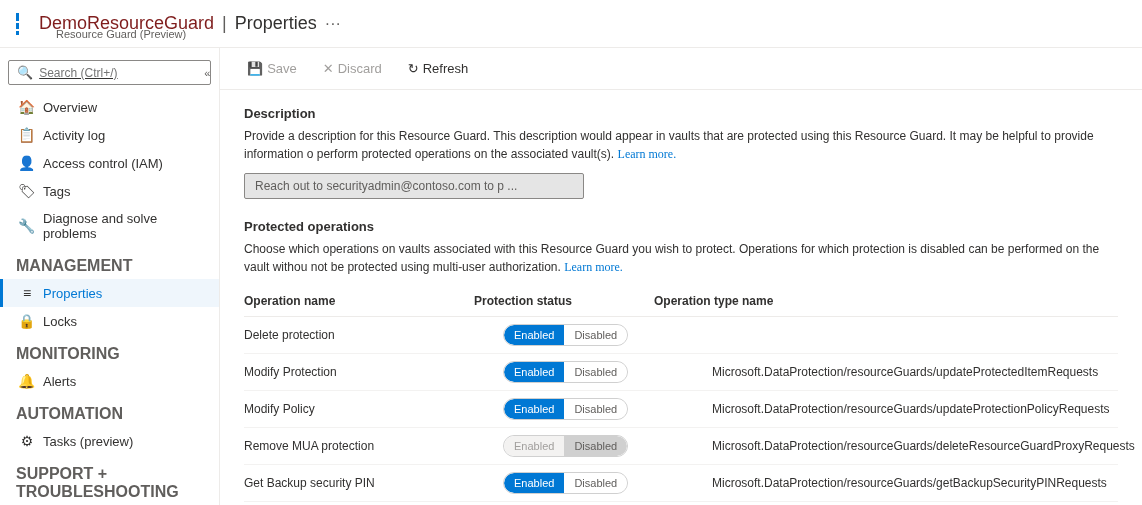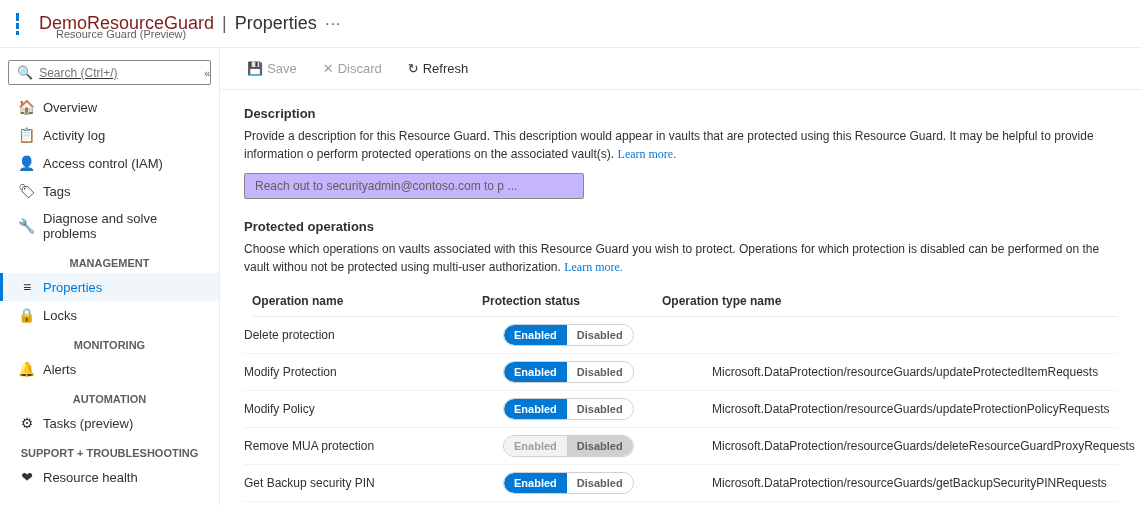--- a/index.html
+++ b/index.html
@@ -32,21 +32,21 @@
     }
     .search-box {
       display: flex; align-items: center; margin: 4px 8px 8px 8px;
       border: 1px solid #8a8886; border-radius: 2px; padding: 4px 8px;
       background: #fff; gap: 6px;
     }
     .search-box input { border: none; outline: none; font-size: 12px; flex: 1; color: #323130; text-decoration: underline; }
     .collapse-btn { cursor: pointer; color: #605e5c; padding: 0 4px; font-size: 11px; }
 
     .sidebar-section-label {
-      font-size: 11px; font-weight: 600; color: #605e5c; padding: 10px 16px 4px 16px; text-transform: uppercase; text-align: center;
+      font-size: 16px; font-weight: 600; color: #605e5c; padding: 10px 16px 4px 16px; text-transform: uppercase;
     }
     .sidebar-item {
       display: flex; align-items: center; padding: 6px 16px; cursor: pointer; gap: 8px;
       border-left: 3px solid transparent;
     }
     .sidebar-item.active { background: #eff6fc; border-left-color: #0078d4; }
     .sidebar-item .item-icon { width: 16px; height: 16px; display: flex; align-items: center; justify-content: center; font-size: 14px; }
     .sidebar-item .item-label { font-size: 13px; color: #323130; }
     .sidebar-item.active .item-label { color: #0078d4; }
 
@@ -66,43 +66,43 @@
 
     
     .content-body { padding: 16px 24px; overflow-y: auto; flex: 1; }
 
     .section-title { font-size: 13px; font-weight: 700; margin-bottom: 6px; }
     .section-desc { font-size: 12px; color: #323130; margin-bottom: 10px; line-height: 1.5; }
     .section-desc a { color: #0078d4; text-decoration: none; font-family: Liberation Serif, serif; }
     .description-input {
       border: 1px solid #8a8886; padding: 5px 10px; font-size: 12px;
       color: #605e5c; width: 340px; margin-bottom: 20px; cursor: text;
-      background: #c4b5fd; border-radius: 2px;
+      background: #e5e5e5; border-radius: 2px;
     }
 
     
     .table-header {
       display: grid; grid-template-columns: 230px 180px 1fr;
-      font-weight: 600; font-size: 12px; padding: 8px 0; border-bottom: 1px solid #edebe9; margin-left: 8px;
+      font-weight: 600; font-size: 12px; padding: 8px 0; border-bottom: 1px solid #edebe9;
     }
     .table-row {
       display: grid; grid-template-columns: 230px 180px 1fr;
       padding: 7px 0; border-bottom: 1px solid #f3f2f1; align-items: center; gap: 29px;
     }
     .table-row:last-child { border-bottom: none; }
     .col-val { font-size: 12px; color: #323130; }
 
     
     .toggle-group {
       display: inline-flex; border-radius: 12px; overflow: hidden;
       border: 1px solid #d0d0d0; height: 22px;
     }
     .toggle-btn {
       padding: 2px 10px; font-size: 11px; border: none; cursor: pointer;
-      background: #fff; color: #605e5c; font-weight: 700;
+      background: #fff; color: #605e5c; font-weight: 400;
     }
     .toggle-btn.active-enabled {
       background: #0078d4; color: #fff; border-radius: 12px 0 0 12px;
     }
     .toggle-btn.active-disabled {
       background: #0078d4; color: #fff; border-radius: 0 12px 12px 0;
     }
     .toggle-btn.inactive-enabled { border-radius: 12px 0 0 12px; }
     .toggle-btn.inactive-disabled { border-radius: 0 12px 12px 0; }
 

